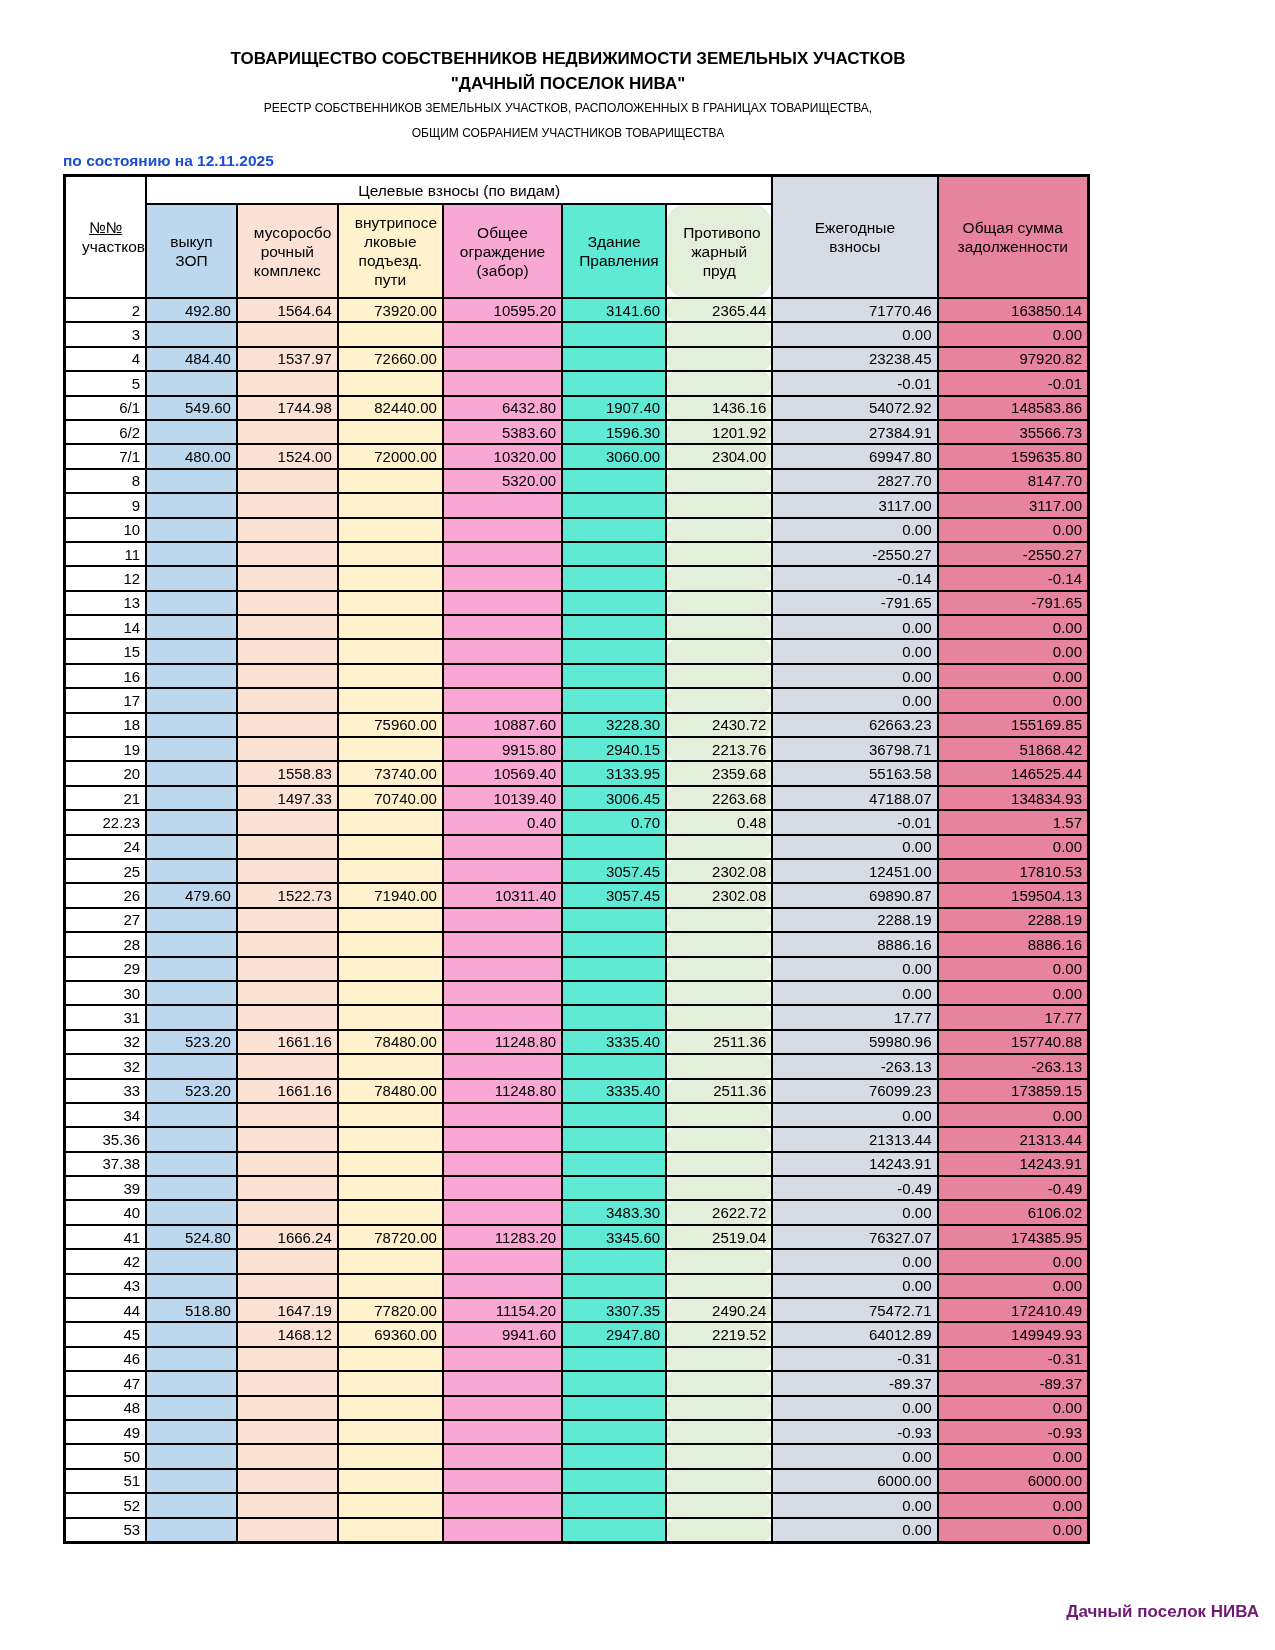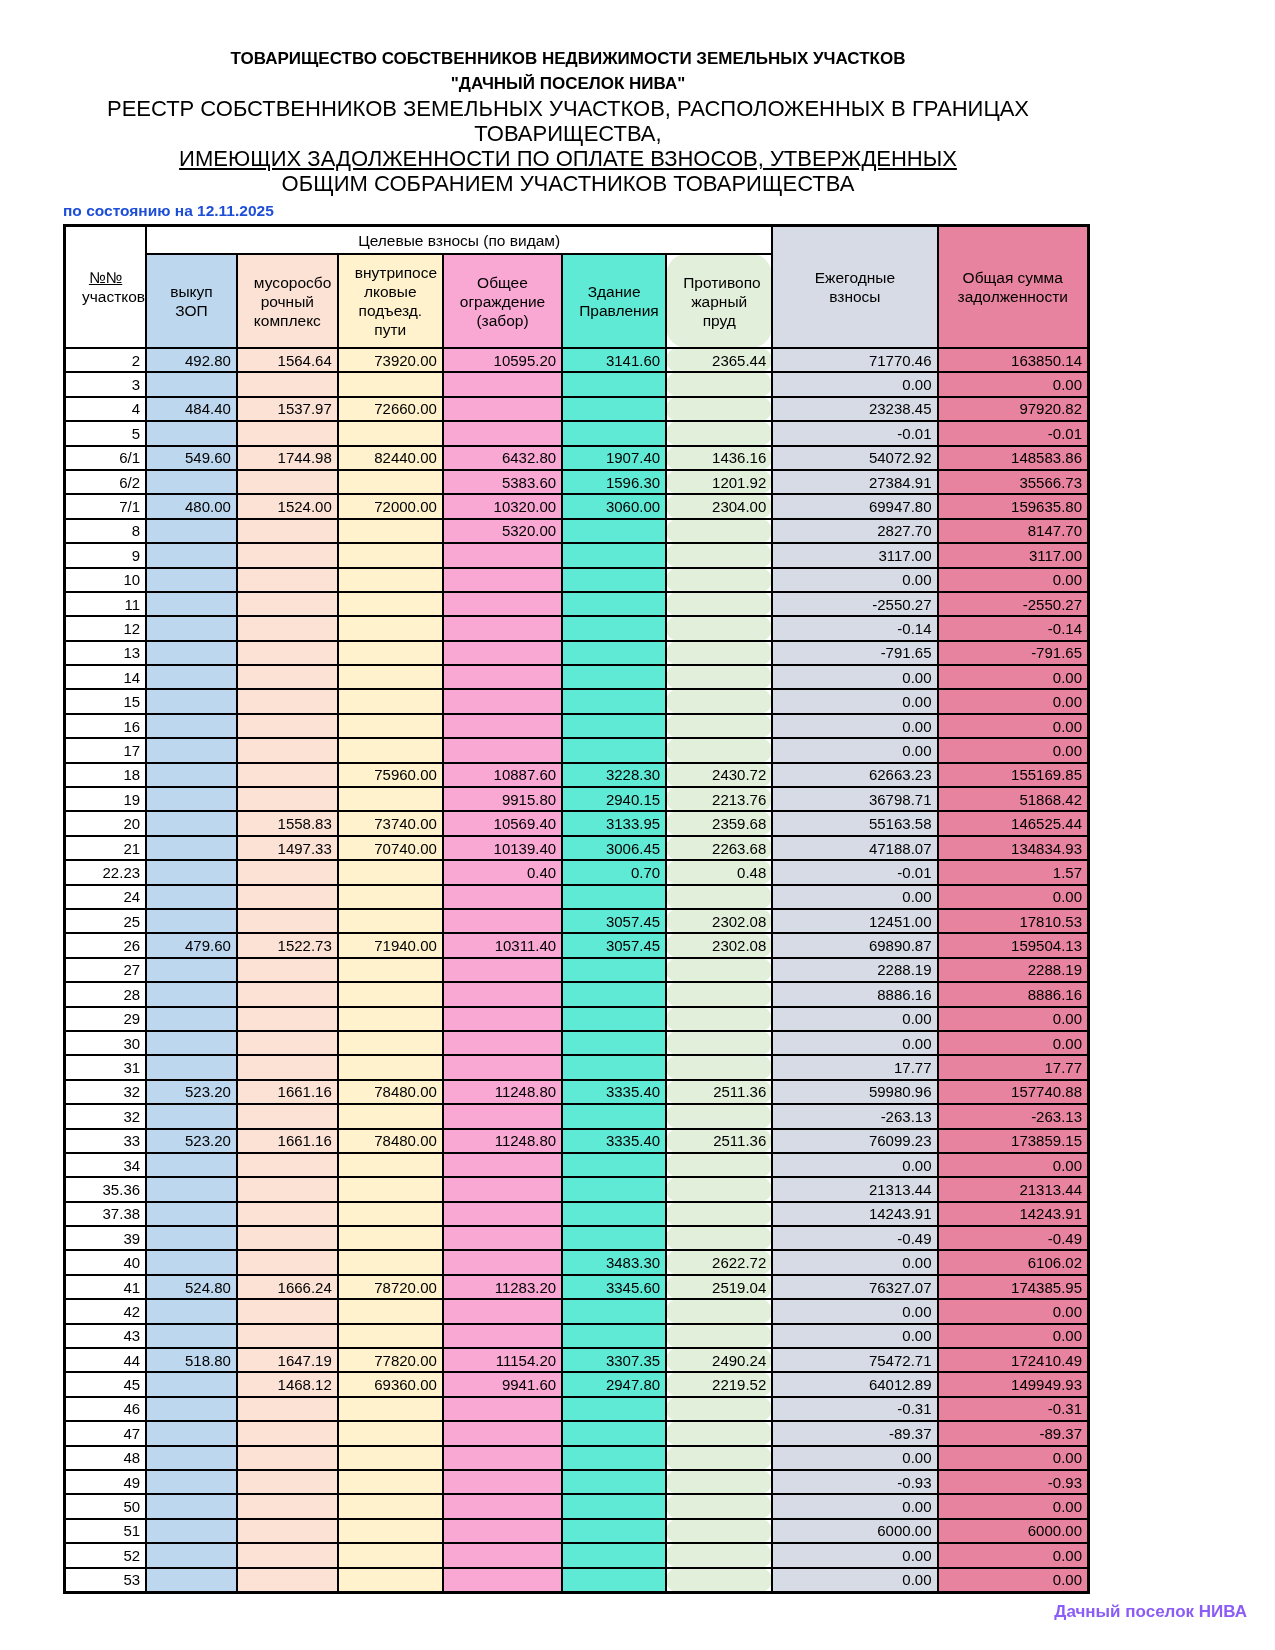--- a/index.html
+++ b/index.html
@@ -4,21 +4,21 @@
 <style>
   html,body{margin:0;padding:0;}
   body{
     width:1275px;height:1650px;background:#ffffff;position:relative;
     font-family:"Liberation Sans","DejaVu Sans",sans-serif;color:#000;
     -webkit-font-smoothing:antialiased;
   }
   .content{position:absolute;left:63px;top:0;width:1010px;}
   .titles{margin-top:46px;text-align:center;}
   .title-bold{font-size:17px;font-weight:bold;line-height:25px;}
-  .title-reg{font-size:22px;font-weight:normal;line-height:25px;}
+  .title-reg{font-size:12px;font-weight:normal;line-height:25px;}
   .underlined{text-decoration:underline;}
   .date-note{
     margin-top:6px;margin-bottom:4px;text-align:left;
     font-size:15.5px;font-weight:bold;color:#1d4ed8;line-height:18px;
   }
   table.reg{
     border-collapse:collapse;table-layout:fixed;width:1027px;
     border:3px solid #000;
   }
   table.reg th{
@@ -39,34 +39,33 @@
   .bg-vykup{background:#bdd7ee;}
   .bg-musor{background:#fbe2d5;}
   .bg-roads{background:#fff2cc;}
   .bg-fence{background:#f9a8d4;}
   .bg-building{background:#5eead4;}
   .bg-pond{background:#e2efda;border-radius:21px;}
   .bg-annual{background:#d7dbe5;}
   .bg-total{background:#e7839e;}
   td.cell-plot{text-align:center;padding:0 2px;}
   .page-footer{
-    position:absolute;right:28px;top:1602px;
-    font-size:17px;font-weight:600;color:#8b5cf6;
+    position:absolute;right:16px;top:1602px;
+    font-size:17px;font-weight:600;color:#701a75;
   }
 </style>
 </head>
 <body>
 
 <div class="content">
 
   <div class="titles">
     <div class="title-bold">ТОВАРИЩЕСТВО СОБСТВЕННИКОВ НЕДВИЖИМОСТИ ЗЕМЕЛЬНЫХ УЧАСТКОВ</div>
     <div class="title-bold">"ДАЧНЫЙ ПОСЕЛОК НИВА"</div>
     <div class="title-reg">РЕЕСТР СОБСТВЕННИКОВ ЗЕМЕЛЬНЫХ УЧАСТКОВ, РАСПОЛОЖЕННЫХ В ГРАНИЦАХ ТОВАРИЩЕСТВА,</div>
-    <div class="title-reg underlined">ИМЕЮЩИХ ЗАДОЛЖЕННОСТИ ПО ОПЛАТЕ ВЗНОСОВ, УТВЕРЖДЕННЫХ</div>
     <div class="title-reg">ОБЩИМ СОБРАНИЕМ УЧАСТНИКОВ ТОВАРИЩЕСТВА</div>
   </div>
 
   <div class="date-note">по состоянию на 12.11.2025</div>
 
   <table class="reg">
     <colgroup>
       <col style="width:80px">
         <col style="width:89px">
         <col style="width:99px">

